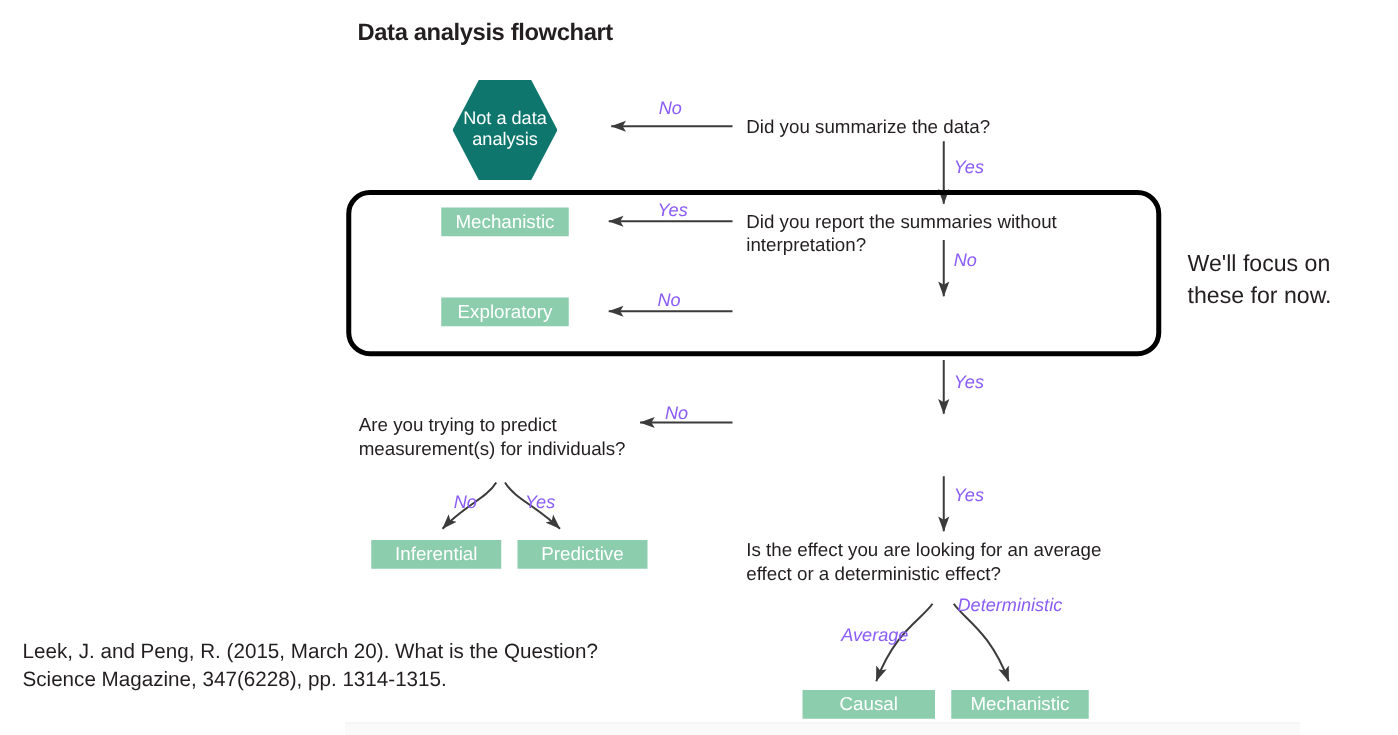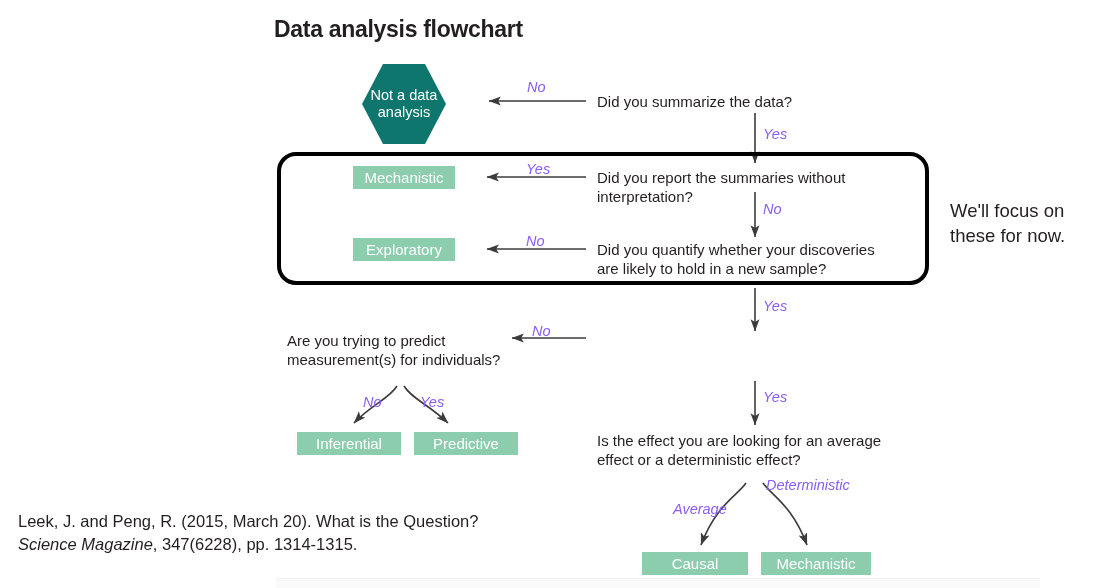--- a/index.html
+++ b/index.html
@@ -16,23 +16,23 @@
     color: #231f20;
   }
   .stage {
     position: absolute;
     inset: 0;
   }
   .abs { position: absolute; }
 
   
   #page-title {
-    left: 274px;
+    left: 286px;
     top: 16px;
-    font-size: 23px;
+    font-size: 19px;
     font-weight: bold;
     letter-spacing: -0.3px;
     color: #231f20;
   }
 
   
   #not-a-data-analysis {
     left: 362px;
     top: 64px;
     width: 84px;
@@ -98,21 +98,21 @@
   }
 
   
   #citation {
     left: 18px;
     top: 510px;
     font-size: 16.5px;
     line-height: 23px;
     color: #231f20;
   }
-  #citation .ital { font-style: italic; }
+  #citation .ital { }
 
   
   #bottom-band {
     left: 276px;
     top: 578px;
     width: 764px;
     height: 10px;
     background: #fafafa;
     border-top: 1px solid #f2f2f2;
   }
@@ -184,22 +184,20 @@
 
   <div class="abs qtext" style="left:597px; top:168px;">Did you report the summaries without
 interpretation?</div>
 
   <div class="abs edge-label" style="left:763px; top:201px;">No</div>
 
   <div class="abs result-box" style="left:353px; top:238px; width:102px;">Exploratory</div>
 
   <div class="abs edge-label" style="left:526px; top:233px;">No</div>
 
-  <div class="abs qtext" style="left:597px; top:240px;">Did you quantify whether your discoveries
-are likely to hold in a new sample?</div>
 
   <div class="abs edge-label" style="left:763px; top:298px;">Yes</div>
 
   <div class="abs" id="focus-note">We'll focus on
 these for now.</div>
 
 
   <div class="abs edge-label" style="left:532px; top:323px;">No</div>
 
   <div class="abs qtext" style="left:287px; top:331px;">Are you trying to predict

